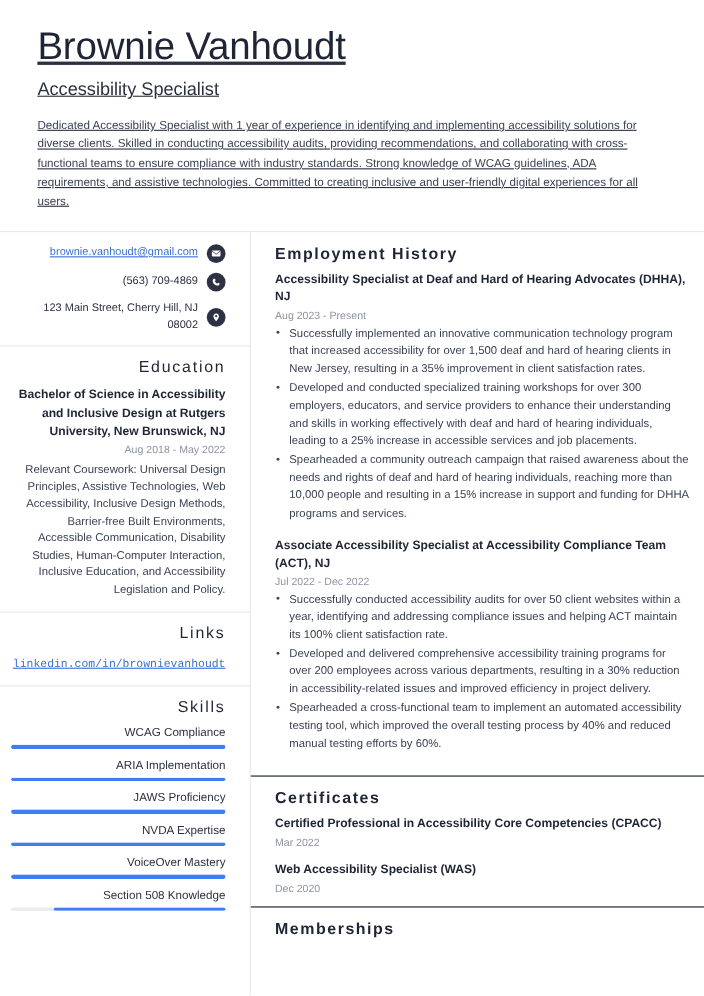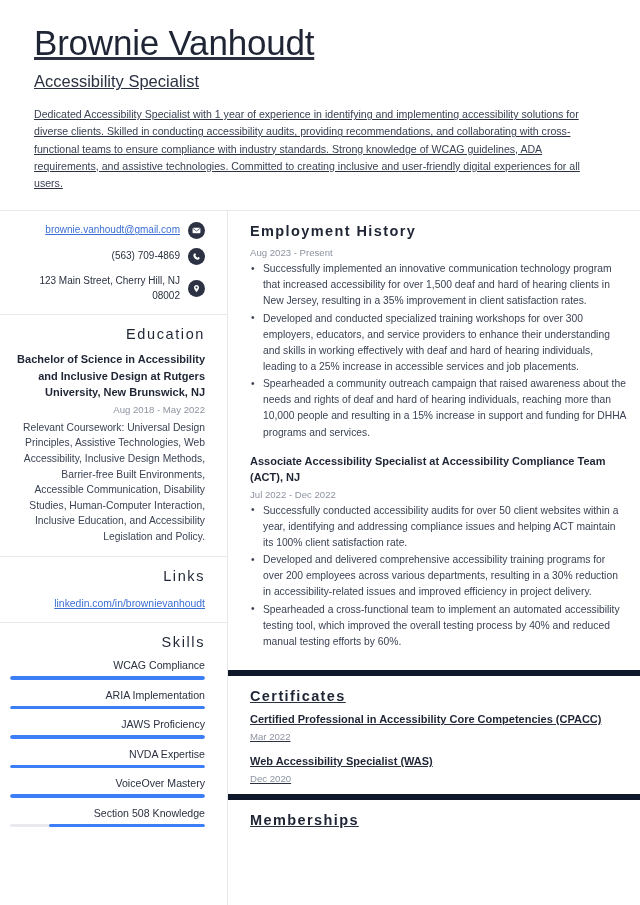--- a/index.html
+++ b/index.html
@@ -67,21 +67,21 @@
   }
   .col-right {
     flex: 1 1 auto;
     min-width: 0;
   }
 
   .lblock { padding: 11px 22px 11px 10px; }
   .lblock.divided { border-top: 1px solid #e6e8ec; }
 
   .rblock { padding: 12px 12px 10px 22px; }
-  .rblock.divided { border-top: 6px solid #0f172a; text-decoration: underline; }
+  .rblock.divided { border-top: 1px solid #0f172a; }
 
   
   .contact-row {
     display: flex;
     align-items: center;
     justify-content: flex-end;
     gap: 8px;
     margin-bottom: 9px;
   }
   .contact-row:last-child { margin-bottom: 0; }
@@ -141,20 +141,21 @@
     color: #3b4254;
     margin-top: 5px;
   }
 
   
   .link-item {
     font-size: 10.4px;
     color: #3b6fd4;
     text-decoration: underline;
     line-height: 1.5;
+    font-family: Liberation Mono, monospace;
   }
 
   
   .skill { margin-bottom: 9px; }
   .skill:last-child { margin-bottom: 0; }
   .skill-name {
     font-size: 10.6px;
     color: #2b3140;
     margin-bottom: 5px;
   }
@@ -325,20 +326,21 @@
       </div>
 
     </div>
 
     <div class="col-right">
 
       <div class="rblock">
         <div class="sec-head-right">Employment History</div>
         <div id="jobs-list">
             <div class="job">
+              <div class="job-head">Accessibility Specialist at Deaf and Hard of Hearing Advocates (DHHA), NJ</div>
               <div class="job-date">Aug 2023 - Present</div>
               <ul class="job-bullets">
                 <li>Successfully implemented an innovative communication technology program that increased accessibility for over 1,500 deaf and hard of hearing clients in New Jersey, resulting in a 35% improvement in client satisfaction rates.</li>
                 <li>Developed and conducted specialized training workshops for over 300 employers, educators, and service providers to enhance their understanding and skills in working effectively with deaf and hard of hearing individuals, leading to a 25% increase in accessible services and job placements.</li>
                 <li>Spearheaded a community outreach campaign that raised awareness about the needs and rights of deaf and hard of hearing individuals, reaching more than 10,000 people and resulting in a 15% increase in support and funding for DHHA programs and services.</li>
               </ul>
             </div>
             <div class="job">
               <div class="job-head">Associate Accessibility Specialist at Accessibility Compliance Team (ACT), NJ</div>
               <div class="job-date">Jul 2022 - Dec 2022</div>

